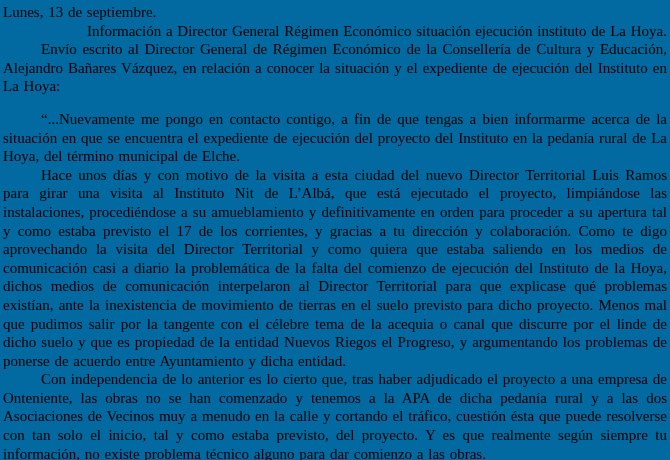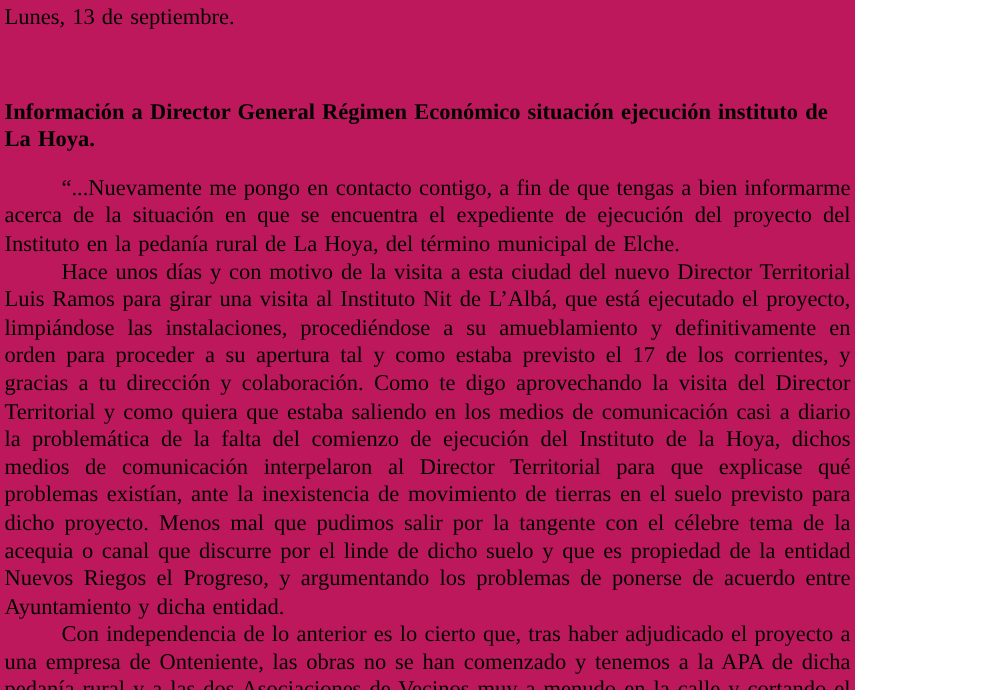--- a/index.html
+++ b/index.html
@@ -9,53 +9,53 @@
   }
   body {
     width: 670px;
     height: 460px;
     overflow: hidden;
     font-family: "Liberation Serif", "DejaVu Serif", serif;
     color: #000000;
   }
   .page {
     box-sizing: border-box;
-    width: 570px;
+    width: 670px;
     height: 460px;
     padding: 3px 3px 0 3px;
-    background: #be185d;
+    background: #0369a1;
   }
   p {
     margin: 0;
     font-size: 15px;
     line-height: 18.6px;
     text-align: justify;
     word-spacing: 1px;
   }
   .dateline {
     text-align: left;
   }
   .heading {
-    font-weight: bold;
-    text-align: left;
-    margin-top: 44px;
+    font-weight: normal;
+    text-align: right;
   }
   .indent {
     text-indent: 38px;
   }
   .quote-block {
     margin-top: 14px;
   }
   .quote {
   }
 </style>
 </head>
 <body>
 
 <div class="page">
   <p class="dateline">Lunes, 13 de septiembre.</p>
   <p class="heading">Información a Director General Régimen Económico situación ejecución instituto de La Hoya.</p>
+  <p class="indent">Envío escrito al Director General de Régimen Económico de la Consellería de Cultura y Educación, Alejandro Bañares Vázquez, en relación a conocer la situación y el expediente de ejecución del Instituto en La Hoya:</p>
   <div class="quote-block">
     <p class="indent quote">“...Nuevamente me pongo en contacto contigo, a fin de que tengas a bien informarme acerca de la situación en que se encuentra el expediente de ejecución del proyecto del Instituto en la pedanía rural de La Hoya, del término municipal de Elche.</p>
     <p class="indent quote">Hace unos días y con motivo de la visita a esta ciudad del nuevo Director Territorial Luis Ramos para girar una visita al Instituto Nit de L’Albá, que está ejecutado el proyecto, limpiándose las instalaciones, procediéndose a su amueblamiento y definitivamente en orden para proceder a su apertura tal y como estaba previsto el 17 de los corrientes, y gracias a tu dirección y colaboración. Como te digo aprovechando la visita del Director Territorial y como quiera que estaba saliendo en los medios de comunicación casi a diario la problemática de la falta del comienzo de ejecución del Instituto de la Hoya, dichos medios de comunicación interpelaron al Director Territorial para que explicase qué problemas existían, ante la inexistencia de movimiento de tierras en el suelo previsto para dicho proyecto. Menos mal que pudimos salir por la tangente con el célebre tema de la acequia o canal que discurre por el linde de dicho suelo y que es propiedad de la entidad Nuevos Riegos el Progreso, y argumentando los problemas de ponerse de acuerdo entre Ayuntamiento y dicha entidad.</p>
     <p class="indent quote">Con independencia de lo anterior es lo cierto que, tras haber adjudicado el proyecto a una empresa de Onteniente, las obras no se han comenzado y tenemos a la APA de dicha pedanía rural y a las dos Asociaciones de Vecinos muy a menudo en la calle y cortando el tráfico, cuestión ésta que puede resolverse con tan solo el inicio, tal y como estaba previsto, del proyecto. Y es que realmente según siempre tu información, no existe problema técnico alguno para dar comienzo a las obras.</p>
   </div>
 </div>
 
 </body></html>

